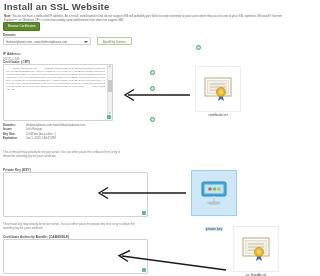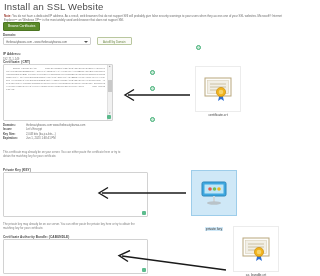--- a/index.html
+++ b/index.html
@@ -10,21 +10,21 @@
     color:#3b3b3b;
     -webkit-font-smoothing:none;
   }
   .page{position:relative;width:300px;height:276px;}
 
   
   .form-col{position:absolute;left:0;top:0;width:155px;height:276px;}
 
   .h1{
     position:absolute;left:4px;top:1px;
-    font-size:9.5px;font-weight:400;color:#4a4a4a;
+    font-size:9.5px;font-weight:700;color:#4a4a4a;
     letter-spacing:.2px;white-space:nowrap;
   }
   .note{
     position:absolute;left:4px;top:14px;width:288px;
     font-size:2.9px;line-height:4.4px;color:#6d6d6d;
   }
   .note b{color:#9b3a2f;}
 
   .btn-green{
     position:absolute;left:3px;top:21.5px;

